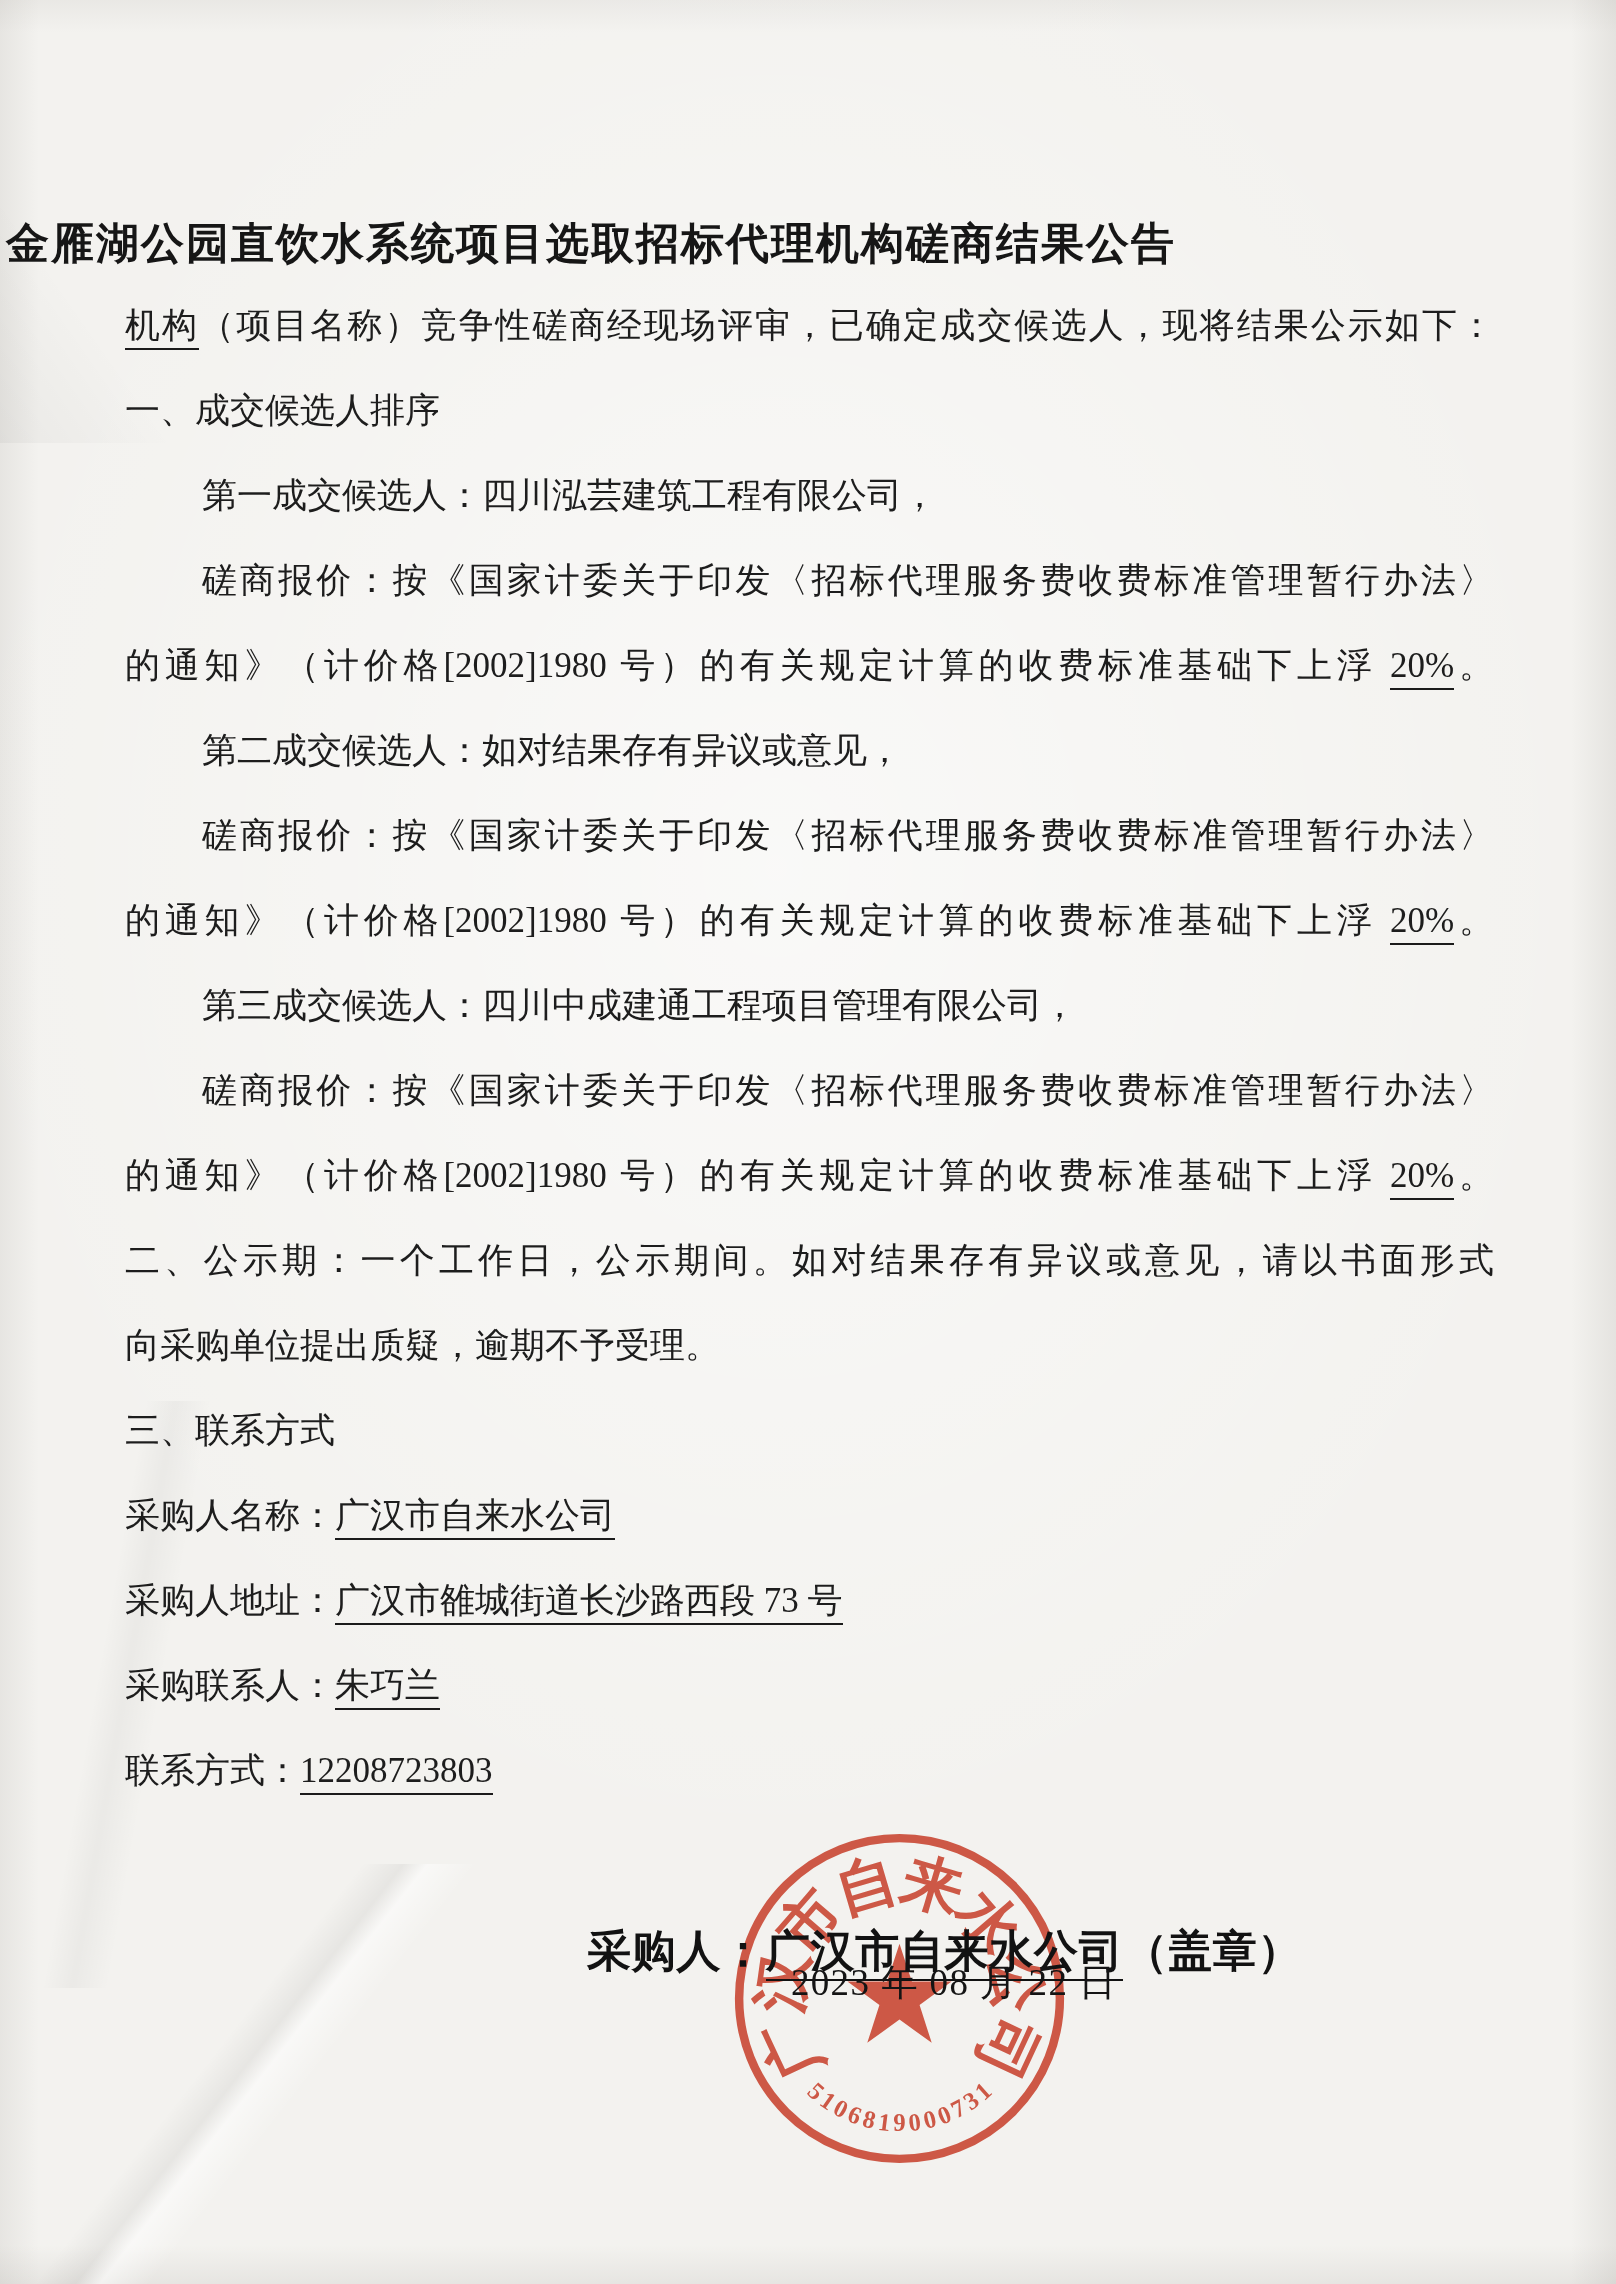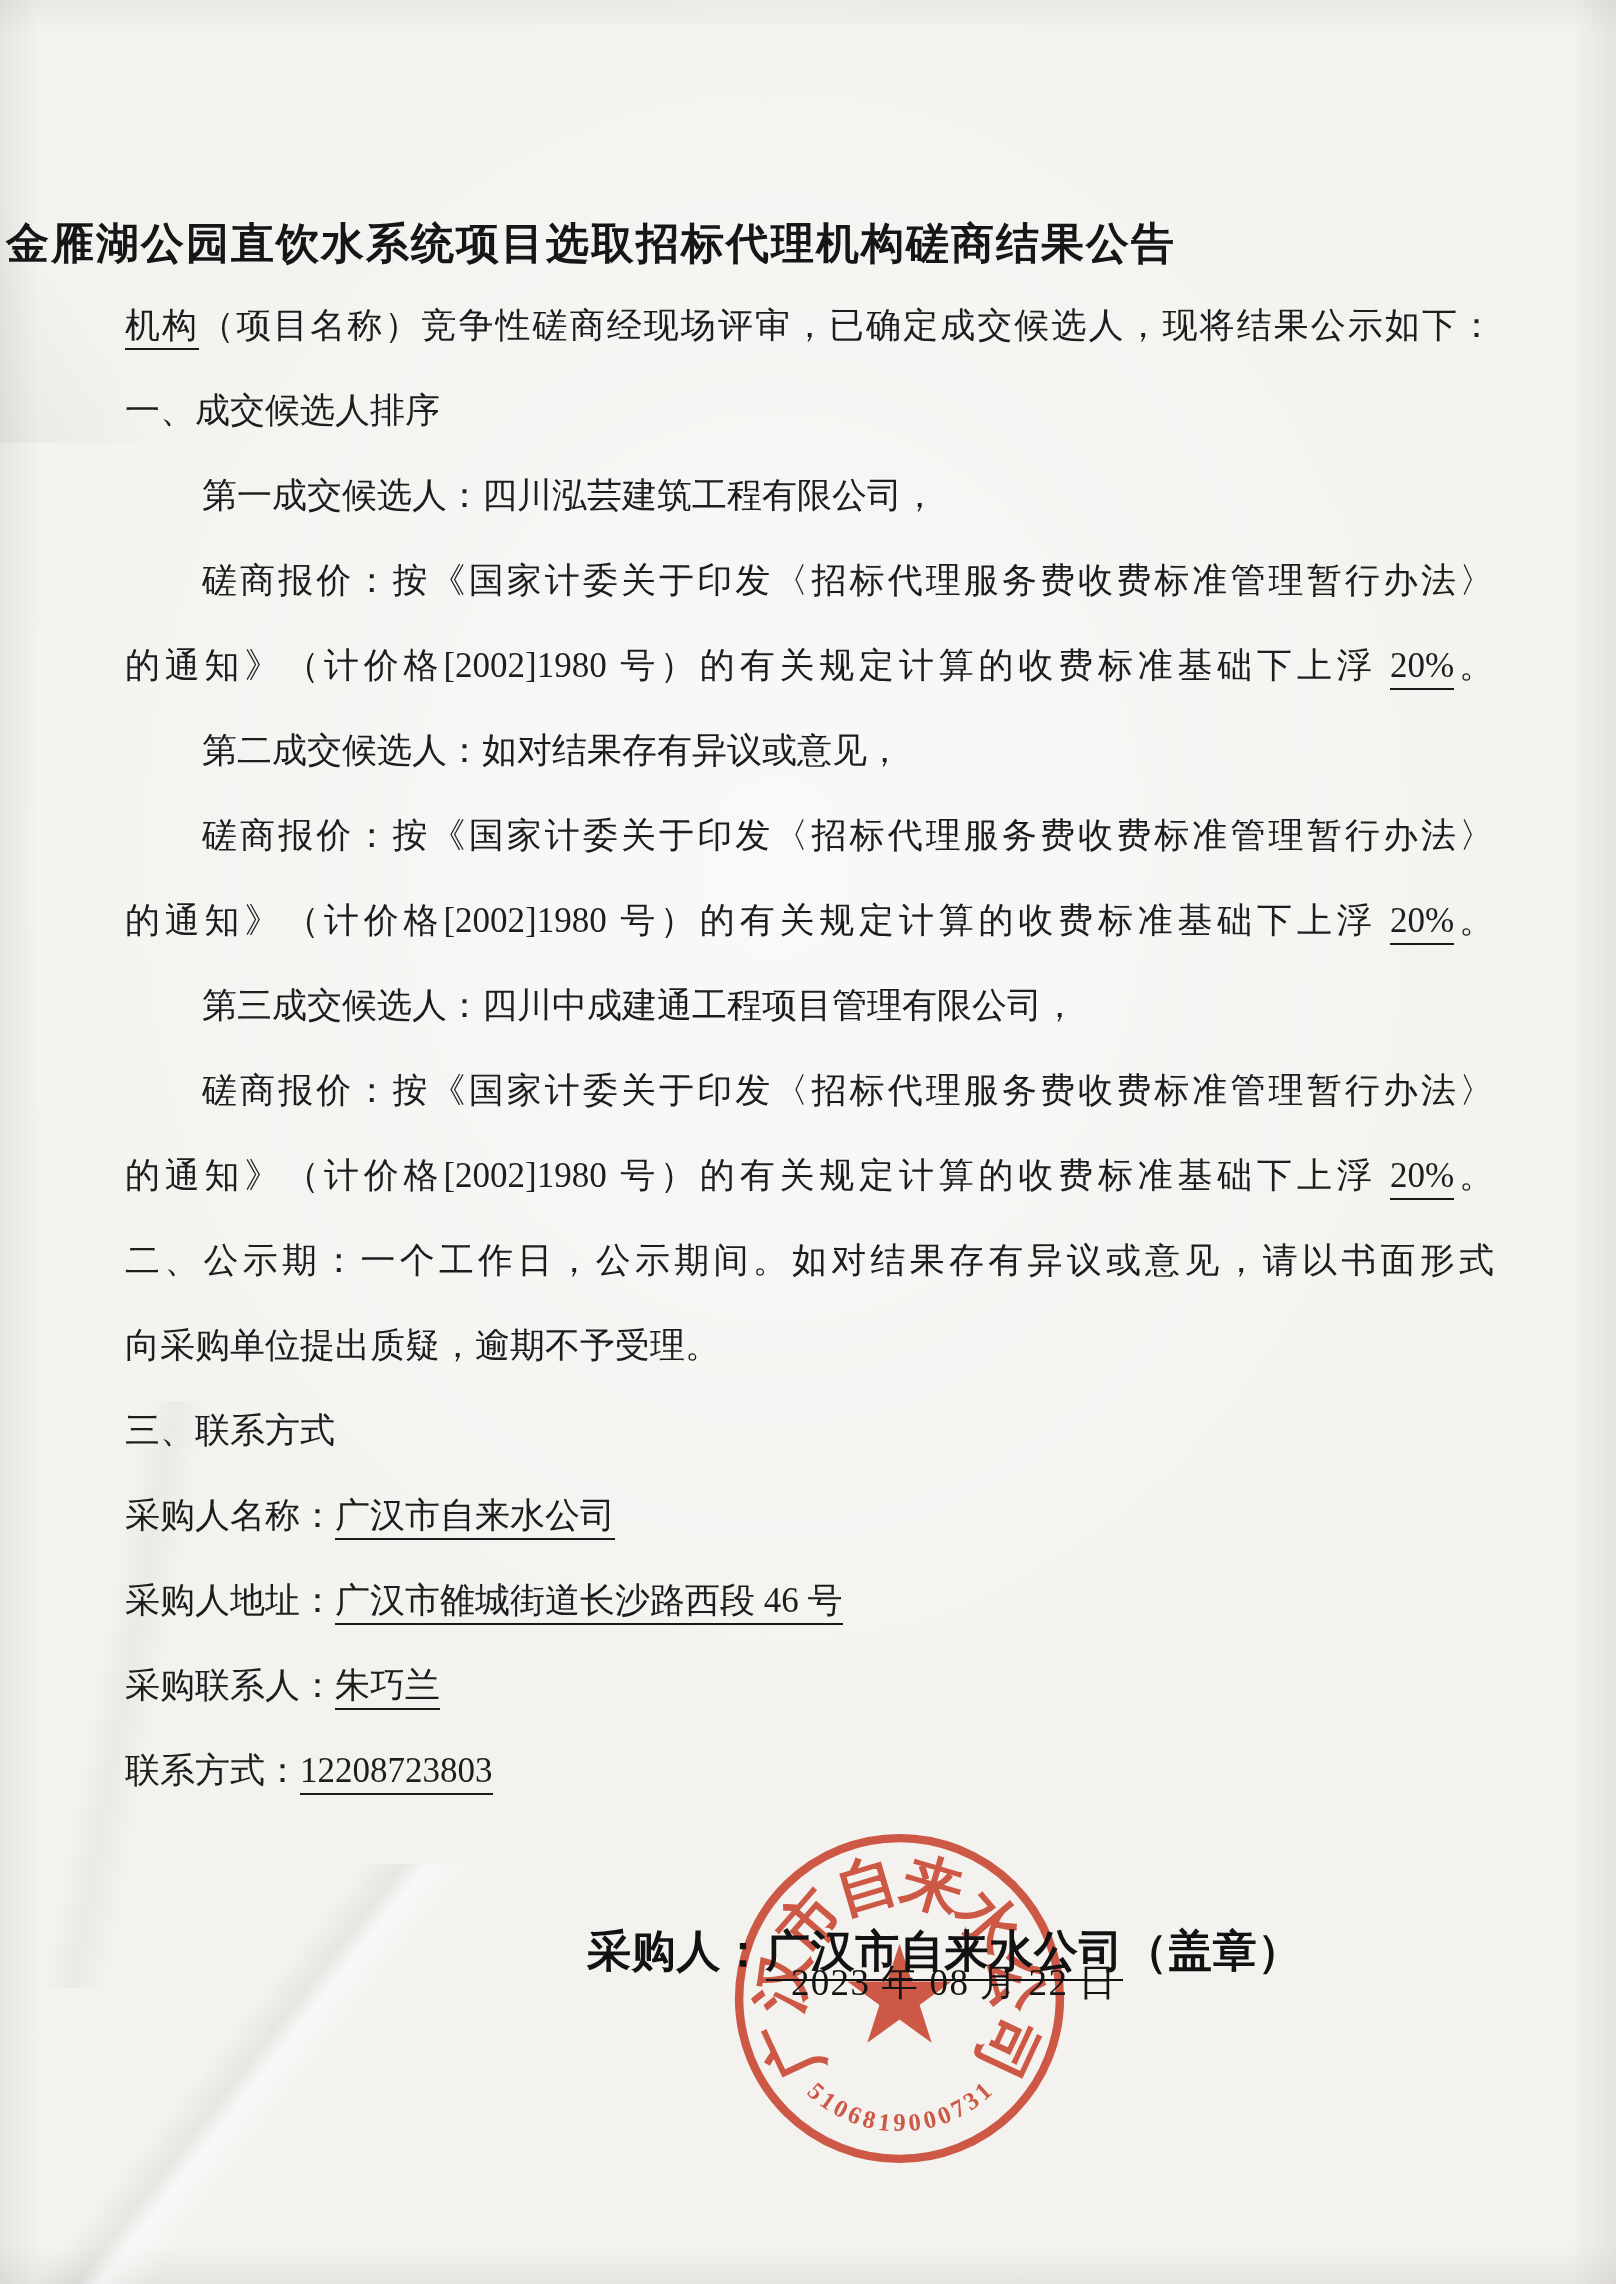--- a/index.html
+++ b/index.html
@@ -95,21 +95,21 @@
   <div class="line just"><span>的通知》（计价格[2002]1980 号）的有关规定计算的收费标准基础下上浮 </span><span class="u">20%</span><span>。</span></div>
 
   <div class="line just">二、公示期：一个工作日，公示期间。如对结果存有异议或意见，请以书面形式</div>
 
   <div class="line">向采购单位提出质疑，逾期不予受理。</div>
 
   <div class="line">三、联系方式</div>
 
   <div class="line"><span>采购人名称：</span><span class="u">广汉市自来水公司</span></div>
 
-  <div class="line"><span>采购人地址：</span><span class="u">广汉市雒城街道长沙路西段 46 号</span></div>
+  <div class="line"><span>采购人地址：</span><span class="u">广汉市雒城街道长沙路西段 73 号</span></div>
 
   <div class="line"><span>采购联系人：</span><span class="u">朱巧兰</span></div>
 
   <div class="line"><span>联系方式：</span><span class="u">12208723803</span></div>
 
 </div>
 
 <svg class="seal" viewBox="-260 -260 520 520" xmlns="http://www.w3.org/2000/svg">
   <g fill="#d0402a">
     <circle cx="0" cy="0" r="246" fill="none" stroke-width="13" stroke="#d0402a"></circle>

